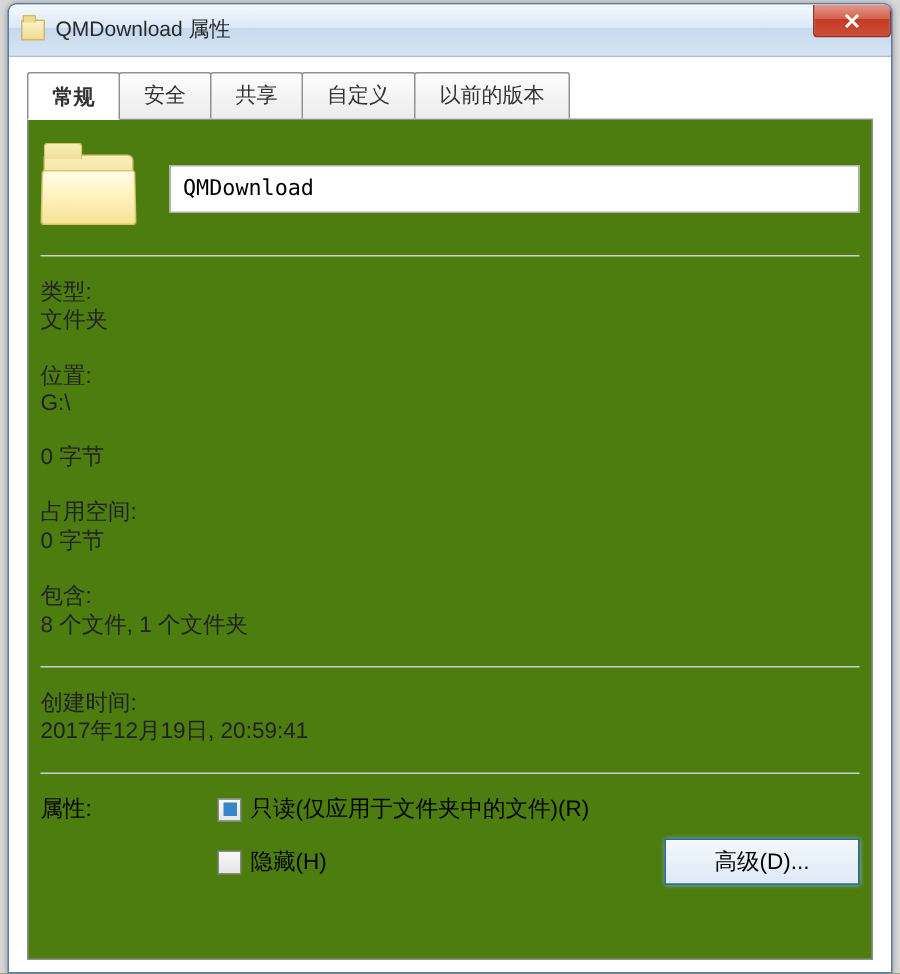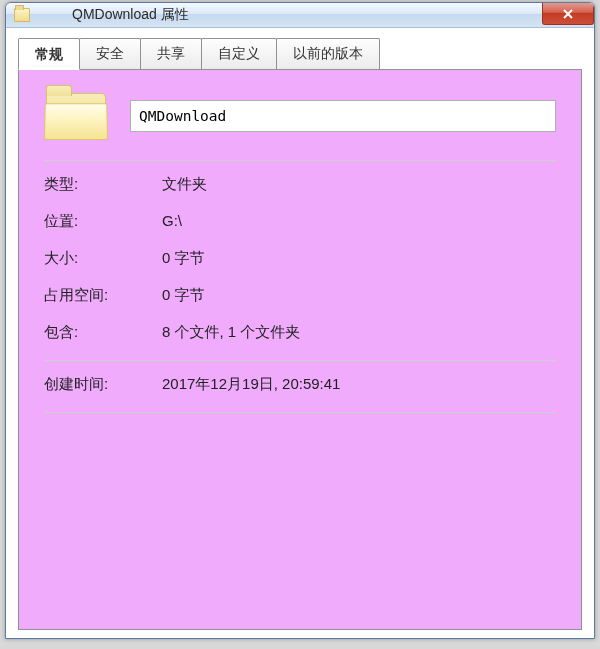--- a/index.html
+++ b/index.html
@@ -21,28 +21,27 @@
       width: 590px;
       margin: 2px auto;
       background: #fff;
       border: 1px solid #5a7ba8;
       border-radius: 6px 6px 0 0;
       box-shadow: 0 0 4px rgba(0,0,0,0.3);
       overflow: hidden;
     }
     
     .titlebar {
-      height: 25px;
+      height: 35px;
       background: linear-gradient(to bottom, #f4f9ff 0%, #dce9f7 45%, #c5d9ef 46%, #d5e4f3 100%);
       border-bottom: 1px solid #a9c0dc;
       display: flex;
       align-items: center;
       padding-left: 8px;
       position: relative;
-      gap: 35px;
     }
     
     .titlebar-icon {
       width: 16px;
       height: 14px;
       background: linear-gradient(to bottom, #fdf4c8, #f0dc8e);
       border: 1px solid #d4b86a;
       border-radius: 1px 1px 0 0;
       position: relative;
       margin-right: 7px;
@@ -115,23 +114,23 @@
       border-bottom: 1px solid #fff;
       margin-bottom: -1px;
       z-index: 2;
       padding-top: 7px;
       font-weight: bold;
     }
     
     .tab-panel {
       border: 1px solid #919191;
       border-top: none;
-      padding: 20px 25px;
+      padding: 20px 8px;
       height: 560px;
-      background: #f0abfc;
+      background: #4d7c0f;
     }
     
     .folder-row {
       display: flex;
       align-items: center;
       gap: 20px;
       margin-bottom: 18px;
     }
     
     .folder-icon {
@@ -188,20 +187,21 @@
       border: none;
       border-top: 1px solid #cfcfcf;
       margin: 8px 0 14px 0;
     }
     
     .info-row {
       display: flex;
       margin-bottom: 18px;
       font-size: 15px;
       color: #222;
+      flex-direction: column;
     }
     .info-label {
       width: 118px;
     }
     .info-value {
       flex: 1;
     }
     
     .attr-section {
       display: flex;
@@ -289,39 +289,54 @@
 
       <div class="info-row">
         <span class="info-label">类型:</span>
         <span class="info-value">文件夹</span>
       </div>
       <div class="info-row">
         <span class="info-label">位置:</span>
         <span class="info-value">G:\</span>
       </div>
       <div class="info-row">
-        <span class="info-label">大小:</span>
         <span class="info-value">0 字节</span>
       </div>
       <div class="info-row">
         <span class="info-label">占用空间:</span>
         <span class="info-value">0 字节</span>
       </div>
       <div class="info-row">
         <span class="info-label">包含:</span>
         <span class="info-value">8 个文件, 1 个文件夹</span>
       </div>
 
       <hr class="sep">
 
       <div class="info-row">
         <span class="info-label">创建时间:</span>
         <span class="info-value">2017年12月19日, 20:59:41</span>
       </div>
 
       <hr class="sep">
 
+      <div class="attr-section">
+        <span class="info-label">属性:</span>
+        <div class="attr-right">
+          <div class="checkbox-row">
+            <span class="checkbox indeterminate"></span>
+            <span>只读(仅应用于文件夹中的文件)(R)</span>
+          </div>
+          <div class="attr-bottom">
+            <div class="checkbox-row" style="margin-bottom:0">
+              <span class="checkbox"></span>
+              <span>隐藏(H)</span>
+            </div>
+            <button class="adv-btn">高级(D)...</button>
+          </div>
+        </div>
+      </div>
 
     </div>
 
   </div>
 
 </div>
 
 </body></html>

